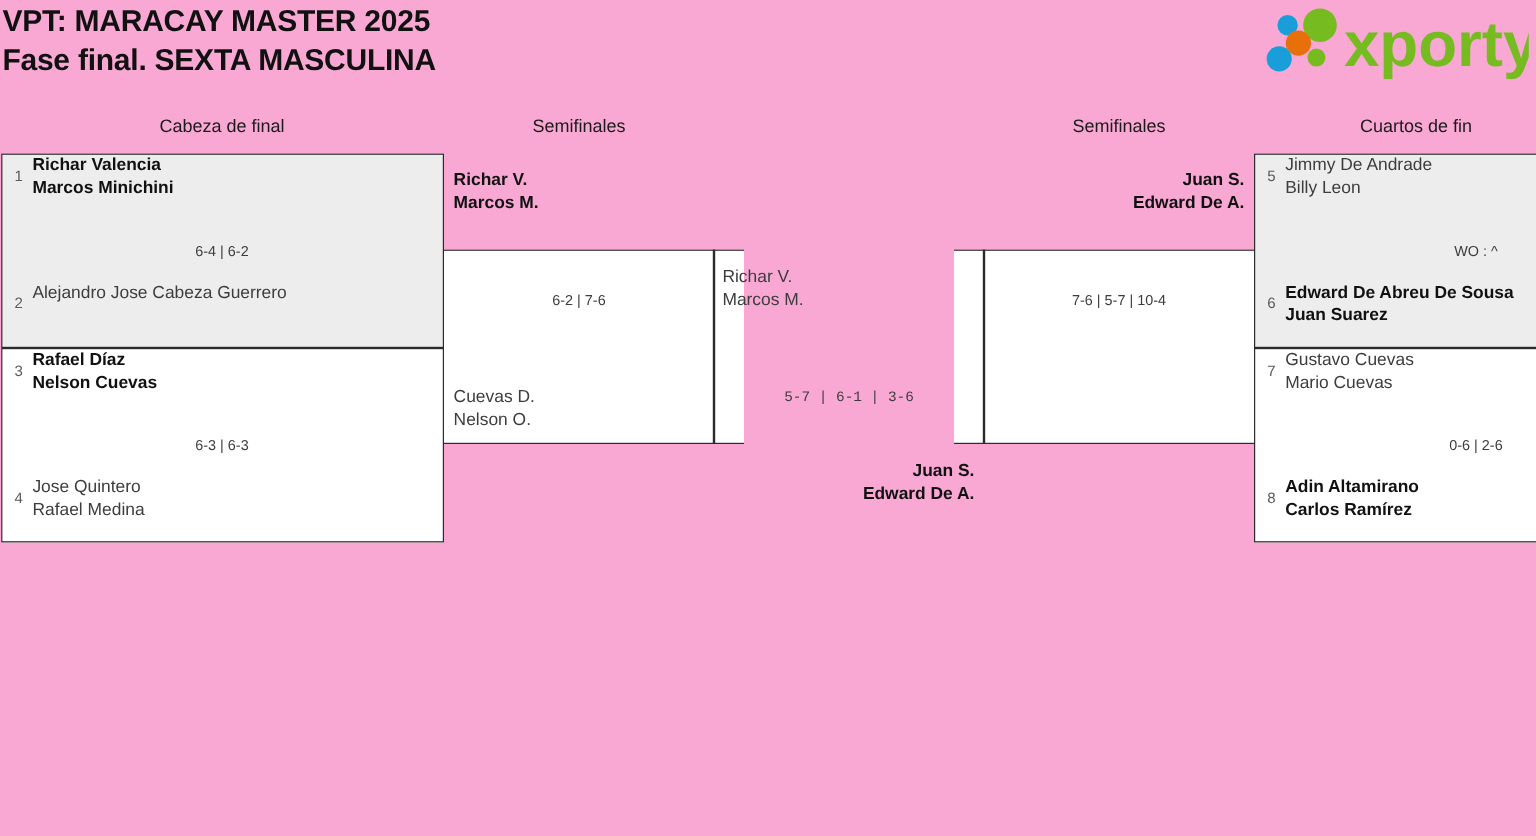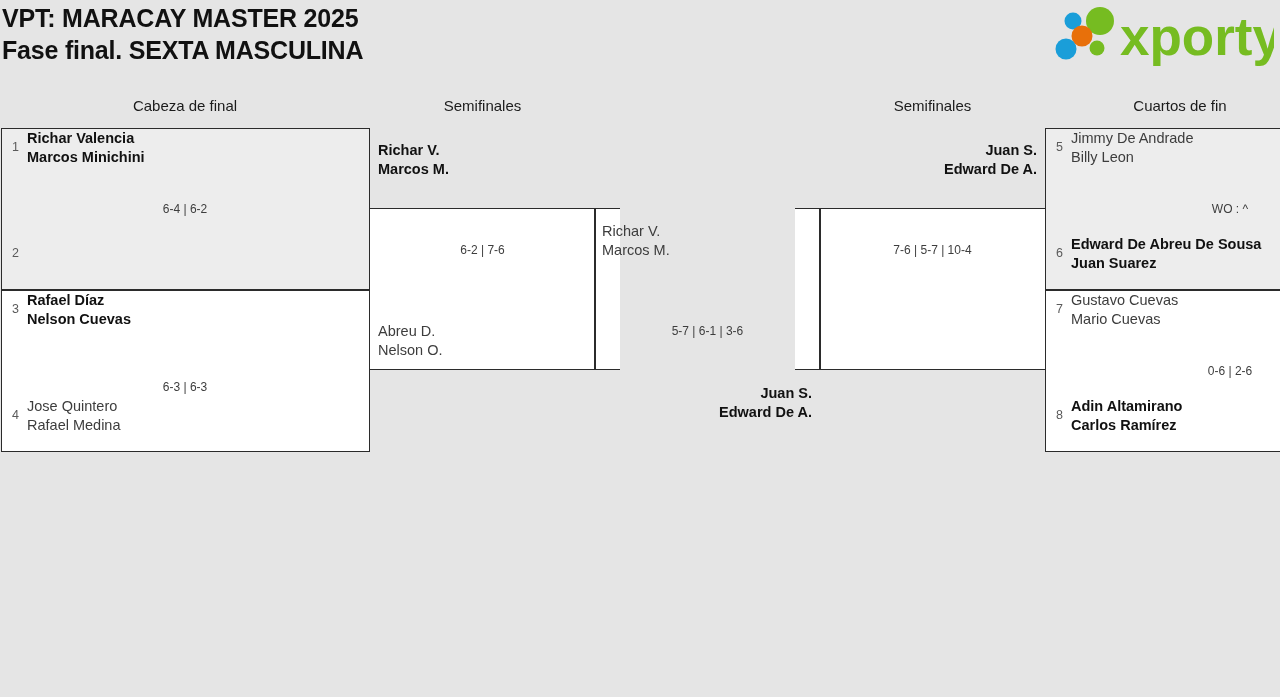--- a/index.html
+++ b/index.html
@@ -7,21 +7,21 @@
     margin: 0; padding: 0;
     background: #ffffff;
     font-family: "Liberation Sans", sans-serif;
     color: #1b1b1b;
   }
   #page {
     position: relative;
     width: 1280px;
     height: 697px;
     overflow: hidden;
-    background: #e5e5e5;
+    background: #f9a8d4;
   }
 
   
   .title-block {
     position: absolute;
     left: 0; top: 0;
     width: 820px;
     padding: 2px 0 0 2px;
   }
   .title-line {
@@ -129,65 +129,66 @@
       <span class="seed">1</span>
       <span class="names">
         <div>Richar Valencia</div>
         <div>Marcos Minichini</div>
       </span>
     </div>
     <div class="score ctr" style="left:30px; top:200px; width:310px;">6-4 | 6-2</div>
     <div class="team loser" style="left:8px; top:235px;">
       <span class="seed">2</span>
       <span class="names">
+        <div>Alejandro Jose Cabeza Guerrero</div>
       </span>
     </div>
 
     <div class="box" style="left:1px; top:290px; width:369px; height:162px;"></div>
     <div class="team winner" style="left:8px; top:291px;">
       <span class="seed">3</span>
       <span class="names">
         <div>Rafael Díaz</div>
         <div>Nelson Cuevas</div>
       </span>
     </div>
-    <div class="score ctr" style="left:30px; top:362px; width:310px;margin-top:16px;">6-3 | 6-3</div>
+    <div class="score ctr" style="left:30px; top:362px; width:310px;">6-3 | 6-3</div>
     <div class="team loser" style="left:8px; top:397px;">
       <span class="seed">4</span>
       <span class="names">
         <div>Jose Quintero</div>
         <div>Rafael Medina</div>
       </span>
     </div>
 
     <div class="box noleft" style="left:370px; top:208px; width:225px; height:162px;"></div>
     <div class="team winner" style="left:378px; top:141px;">
       <span class="names">
         <div>Richar V.</div>
         <div>Marcos M.</div>
       </span>
     </div>
     <div class="score ctr" style="left:375px; top:241px; width:215px;">6-2 | 7-6</div>
     <div class="team loser" style="left:378px; top:322px;">
       <span class="names">
-        <div>Abreu D.</div>
+        <div>Cuevas D.</div>
         <div>Nelson O.</div>
       </span>
     </div>
 
     <div class="box noright" style="left:595px; top:208px; width:25px; height:162px; border-right:none;"></div>
     <div class="box noleft" style="left:795px; top:208px; width:25px; height:162px; border-left:none;"></div>
 
     <div class="team loser" style="left:602px; top:222px;">
       <span class="names">
         <div>Richar V.</div>
         <div>Marcos M.</div>
       </span>
     </div>
-    <div class="score ctr" style="left:600px; top:322px; width:215px;">5-7 | 6-1 | 3-6</div>
+    <div class="score ctr" style="left:600px; top:322px; width:215px;font-family:Liberation Mono, monospace;">5-7 | 6-1 | 3-6</div>
     <div class="team winner right-align" style="left:612px; top:384px; width:200px; justify-content:flex-start;">
       <span class="names" style="width:200px;">
         <div>Juan S.</div>
         <div>Edward De A.</div>
       </span>
     </div>
 
     <div class="box noright" style="left:820px; top:208px; width:225px; height:162px;"></div>
     <div class="team winner right-align" style="left:827px; top:141px; width:210px;">
       <span class="names" style="width:210px;">

